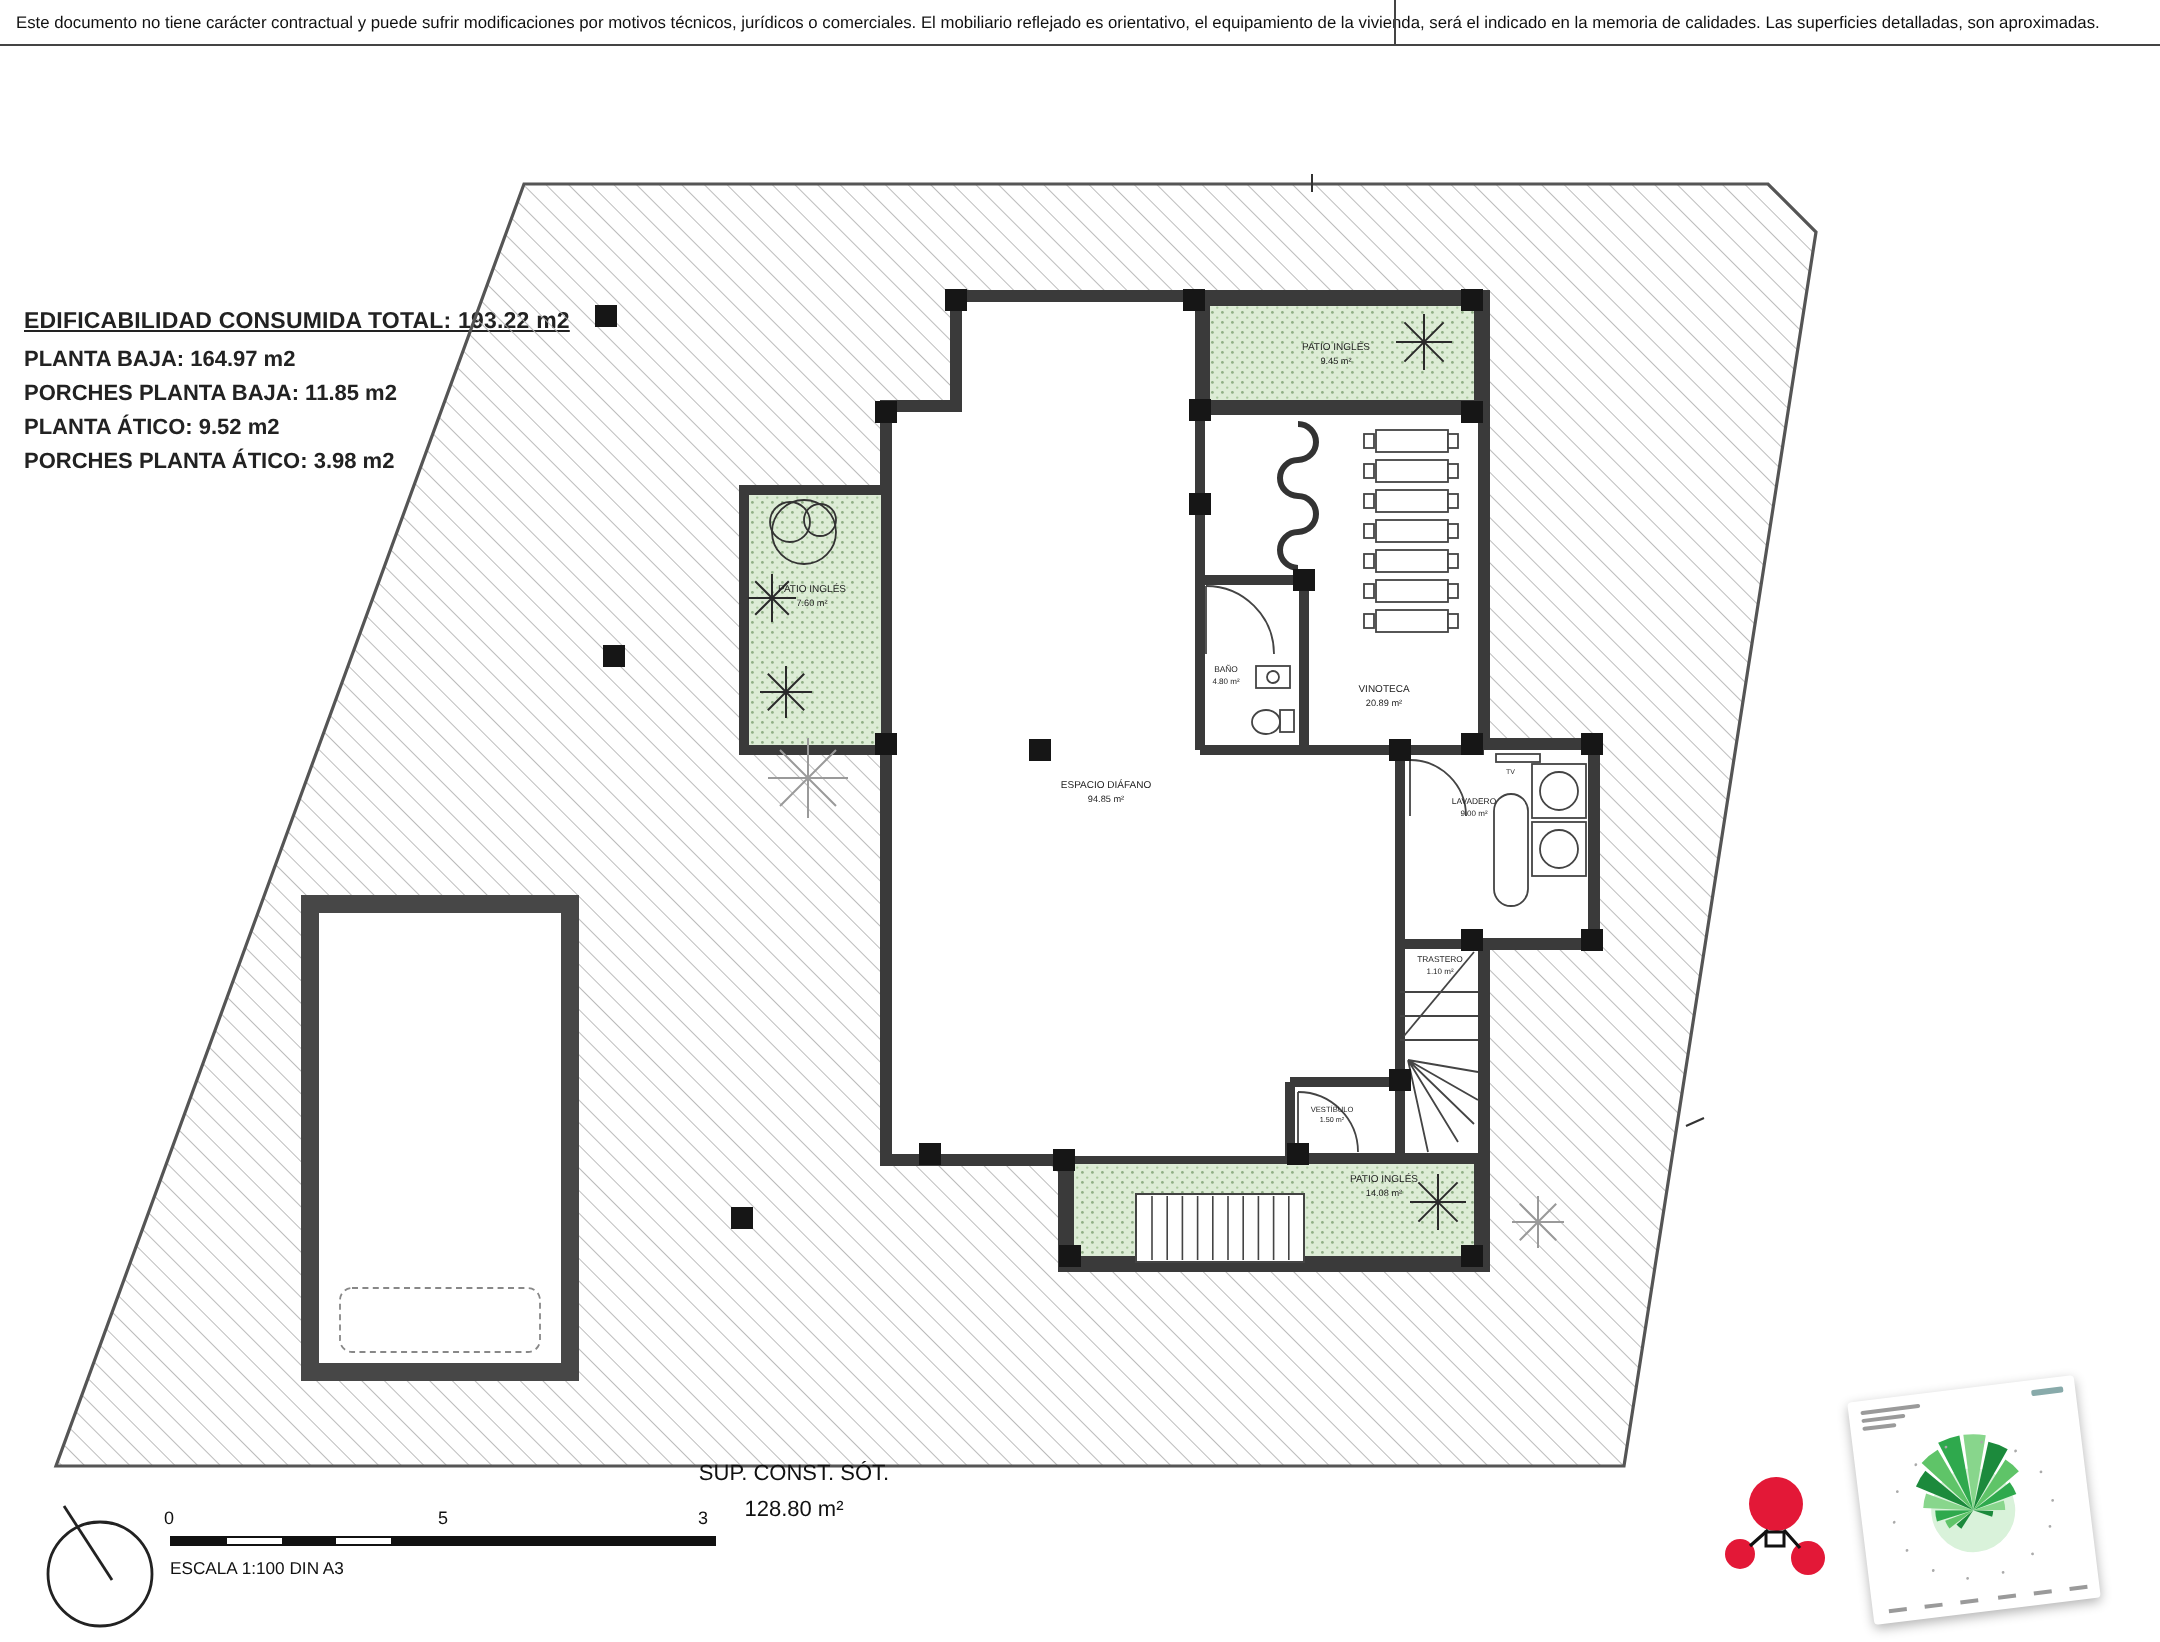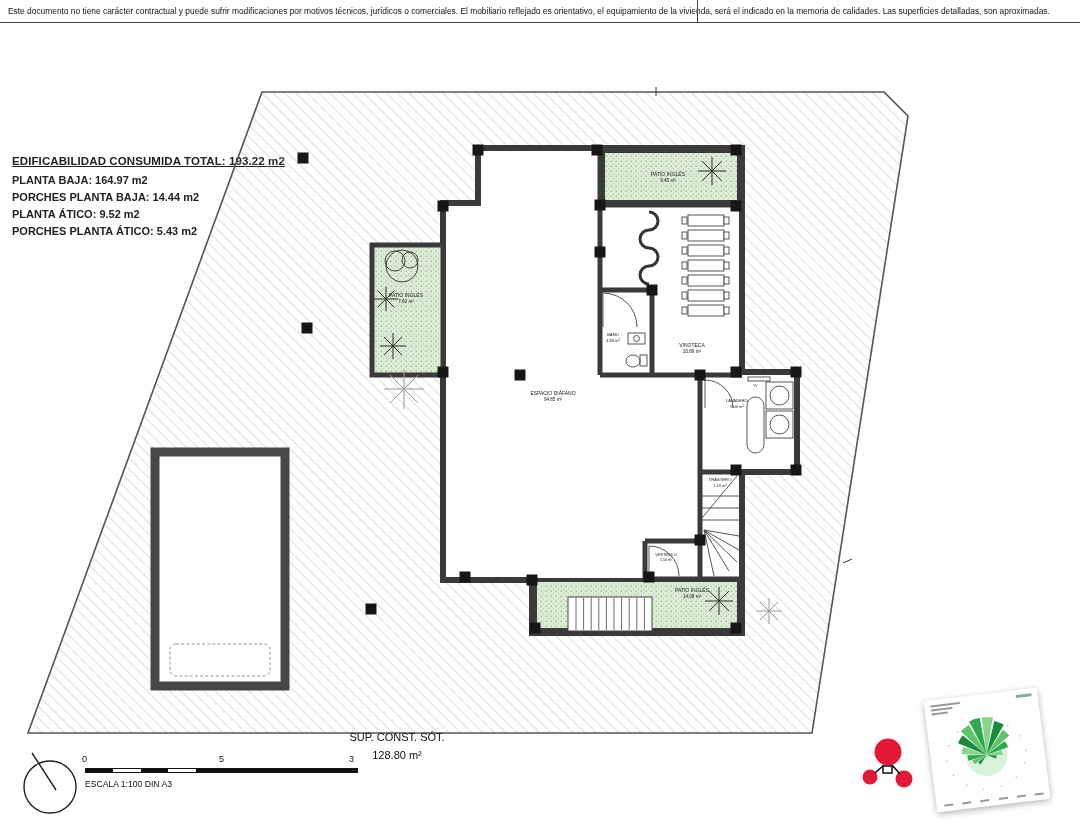--- a/index.html
+++ b/index.html
@@ -56,23 +56,23 @@
 <div class="page">
 
   <div class="topbar">
     <span>Este documento no tiene carácter contractual y puede sufrir modificaciones por motivos técnicos, jurídicos o comerciales. El mobiliario reflejado es orientativo, el equipamiento de la vivienda, será el indicado en la memoria de calidades. Las superficies detalladas, son aproximadas.</span>
     <div class="topbar-divider"></div>
   </div>
 
   <div class="info">
     <div class="info-title">EDIFICABILIDAD CONSUMIDA TOTAL: 193.22 m2</div>
     <div class="info-line">PLANTA BAJA: 164.97 m2</div>
-    <div class="info-line">PORCHES PLANTA BAJA: 14.44 m2</div>
+    <div class="info-line">PORCHES PLANTA BAJA: 11.85 m2</div>
     <div class="info-line">PLANTA ÁTICO: 9.52 m2</div>
-    <div class="info-line">PORCHES PLANTA ÁTICO: 5.43 m2</div>
+    <div class="info-line">PORCHES PLANTA ÁTICO: 3.98 m2</div>
   </div>
 
   <svg id="plan-svg" class="plan" width="1080" height="821">
     <defs>
       <pattern id="hatch" width="8" height="8" patternUnits="userSpaceOnUse" patternTransform="rotate(45)">
         <line x1="0" y1="0" x2="8" y2="0" stroke="#b5b5b5" stroke-width="0.9"></line>
       </pattern>
       <pattern id="gdots" width="5" height="5" patternUnits="userSpaceOnUse">
         <rect width="5" height="5" fill="#ddecd6"></rect>
         <circle cx="1.2" cy="1.2" r="0.7" fill="#8fae85"></circle>

